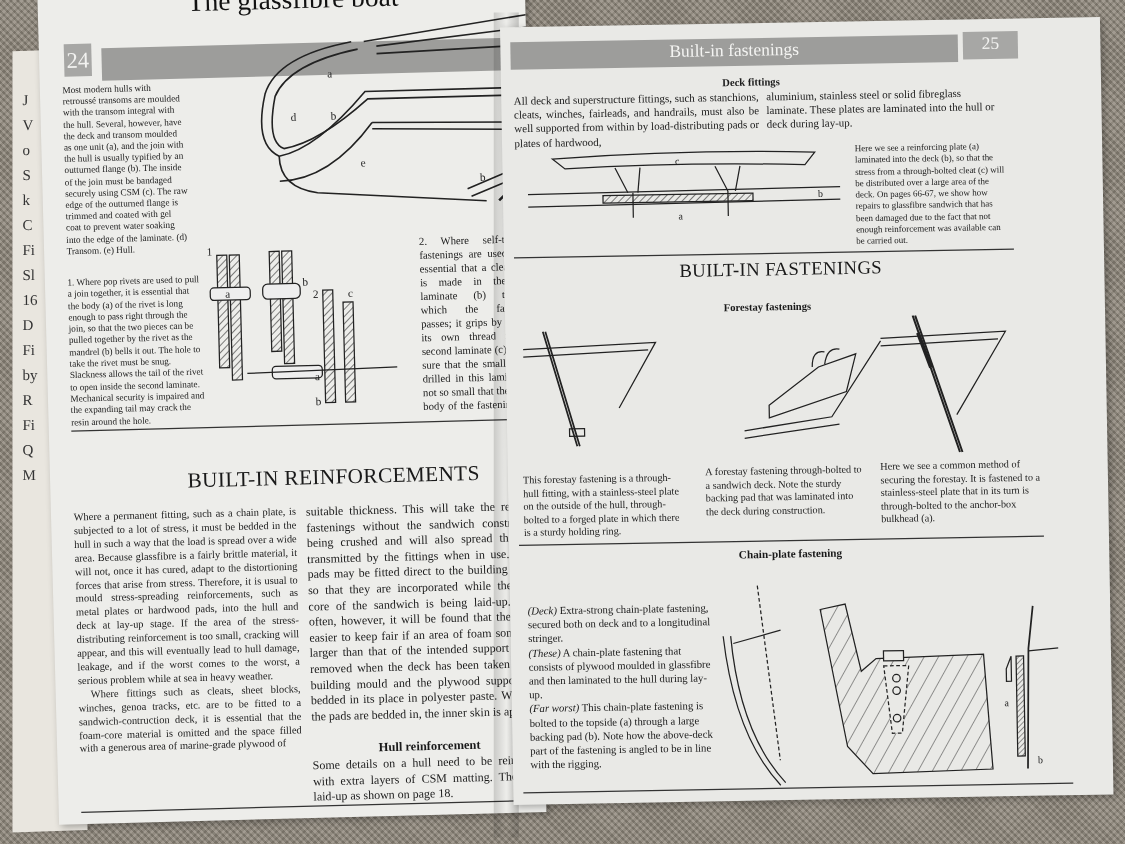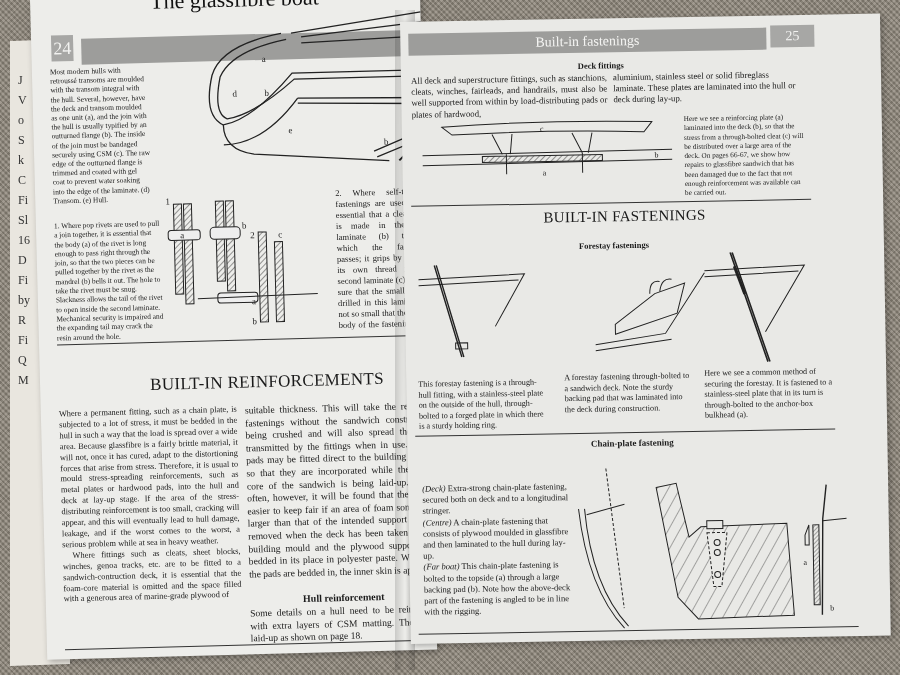--- a/index.html
+++ b/index.html
@@ -167,22 +167,22 @@
   <div class="cap" style="left:12px;top:358px;width:130px;">This forestay fastening is a through-hull fitting, with a stainless-steel plate on the outside of the hull, through-bolted to a forged plate in which there is a sturdy holding ring.</div>
   <div class="cap" style="left:158px;top:354px;width:130px;">A forestay fastening through-bolted to a sandwich deck. Note the sturdy backing pad that was laminated into the deck during construction.</div>
   <div class="cap" style="left:298px;top:352px;width:132px;">Here we see a common method of securing the forestay. It is fastened to a stainless-steel plate that in its turn is through-bolted to the anchor-box bulkhead (a).</div>
 
   <div class="rule" style="left:8px;top:414px;width:420px;"></div>
 
   <div class="bold-head" style="position:absolute;left:160px;top:420px;width:130px;font-size:9px;">Chain-plate fastening</div>
 
   <div class="cap" style="left:14px;top:462px;width:148px;font-size:8.6px;line-height:11.2px;">
     <span style="display:block;"><i>(Deck)</i><span> Extra-strong chain-plate fastening, secured both on deck and to a longitudinal stringer.</span></span>
-    <span style="display:block;"><i>(Centre)</i><span> A chain-plate fastening that consists of plywood moulded in glassfibre and then laminated to the hull during lay-up.</span></span>
-    <span style="display:block;"><i>(Far boat)</i><span> This chain-plate fastening is bolted to the topside (a) through a large backing pad (b). Note how the above-deck part of the fastening is angled to be in line with the rigging.</span></span>
+    <span style="display:block;"><i>(These)</i><span> A chain-plate fastening that consists of plywood moulded in glassfibre and then laminated to the hull during lay-up.</span></span>
+    <span style="display:block;"><i>(Far worst)</i><span> This chain-plate fastening is bolted to the topside (a) through a large backing pad (b). Note how the above-deck part of the fastening is angled to be in line with the rigging.</span></span>
   </div>
 
   <svg style="left:168px;top:430px;" width="270" height="190" viewBox="0 0 270 190">
     <defs>
       <pattern id="hatch3" width="10" height="10" patternUnits="userSpaceOnUse" patternTransform="rotate(30)">
         <line x1="0" y1="0" x2="0" y2="10" stroke="#333" stroke-width="0.8"></line>
       </pattern>
       <pattern id="hatch4" width="3" height="3" patternUnits="userSpaceOnUse" patternTransform="rotate(45)">
         <line x1="0" y1="0" x2="0" y2="3" stroke="#333" stroke-width="0.8"></line>
       </pattern>

